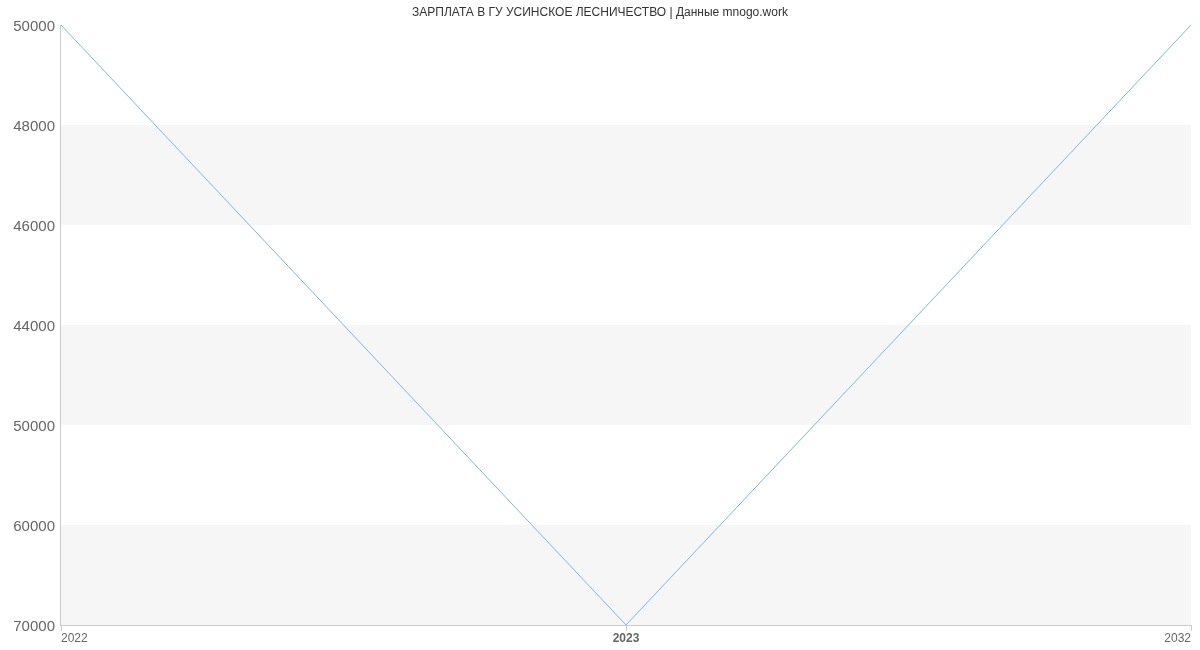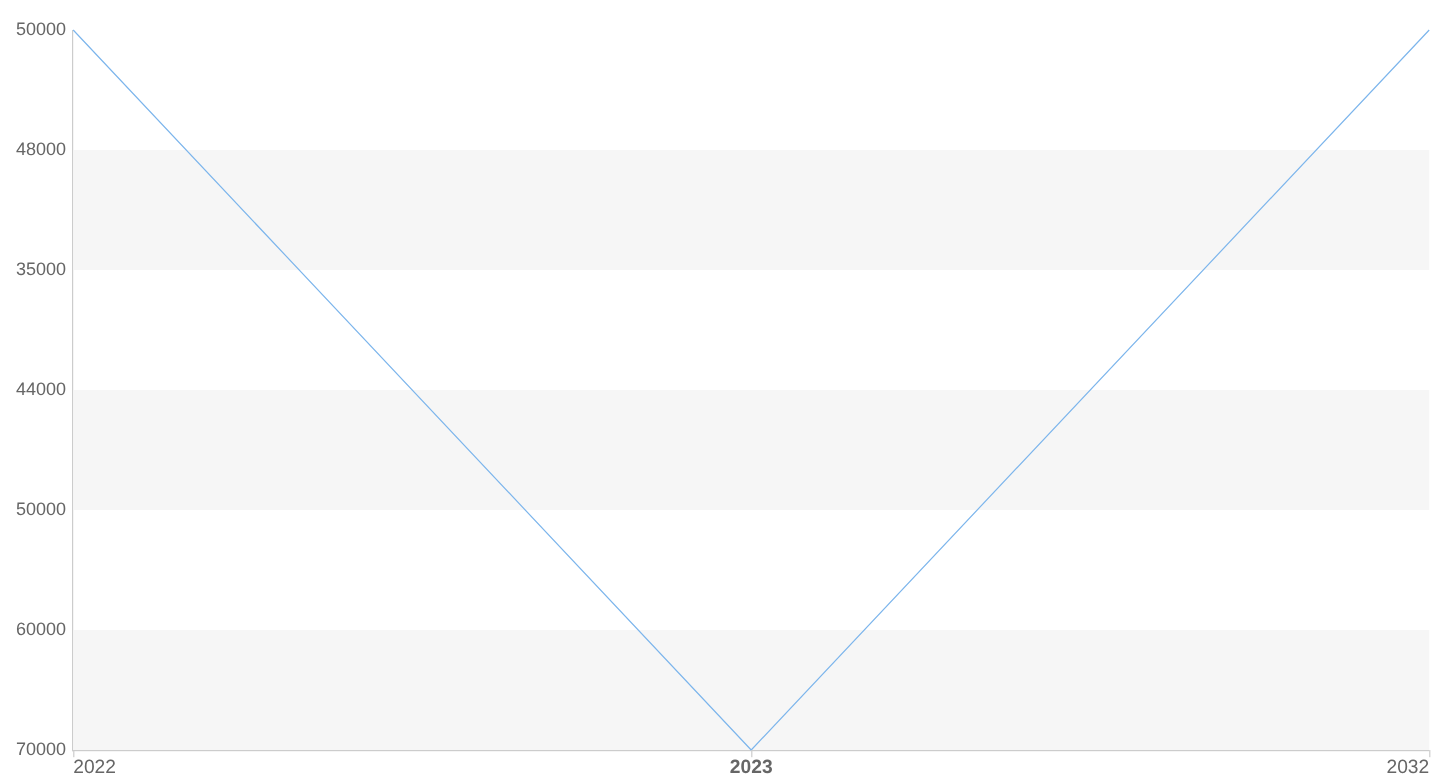--- a/index.html
+++ b/index.html
@@ -49,21 +49,21 @@
     transform: translateY(-50%);
     font-size: 15px;
     color: #666;
     white-space: nowrap;
   }
   .xtick {
     position: absolute;
     top: 100%;
     margin-top: 6px;
     transform: translateX(-50%);
-    font-size: 16px;
+    font-size: 12px;
     color: #666;
     white-space: nowrap;
     text-align: right;
   }
   .xtick.first { transform: translateX(0); }
   .xtick.last  { transform: translateX(-100%); }
   .xmark {
     position: absolute;
     top: 100%;
     width: 0;
@@ -82,32 +82,33 @@
     fill: none;
     stroke: #7cb5ec;
     stroke-width: 1;
     stroke-linejoin: round;
   }
 </style>
 </head>
 <body>
 
 <div class="chart-wrap">
+  <div class="title">ЗАРПЛАТА В ГУ УСИНСКОЕ ЛЕСНИЧЕСТВО | Данные mnogo.work</div>
   <div class="plot" id="plot">
       <div class="band" style="top: 100px; height: 100px;"></div>
       <div class="band" style="top: 300px; height: 100px;"></div>
       <div class="band" style="top: 500px; height: 100px;"></div>
     <svg class="line-layer" viewBox="0 0 1130 600" preserveAspectRatio="none">
       <path id="series-path" class="series-path" d="M0 0 L565 600 L1130 0" style="stroke: rgb(124, 181, 236);"></path>
     </svg>
   <div class="ytick" style="top: 600px;">70000</div>
       <div class="ytick" style="top: 500px;">60000</div>
       <div class="ytick" style="top: 400px;">50000</div>
       <div class="ytick" style="top: 300px;">44000</div>
-      <div class="ytick" style="top: 200px;">35000</div>
+      <div class="ytick" style="top: 200px;">46000</div>
       <div class="ytick" style="top: 100px; margin-left: 17px;">48000</div>
       <div class="ytick" style="top: 0px;">50000</div>
       <div class="xmark" style="left: 0px;"></div>
       <div class="xtick first" style="left: 0px;">2022</div>
       <div class="xmark" style="left: 565px;"></div>
       <div class="xtick" style="left: 565px; font-weight: bold;">2023</div>
       <div class="xmark" style="left: 1130px;"></div>
       <div class="xtick last" style="left: 1130px;">2032</div>
     </div>
 </div>

